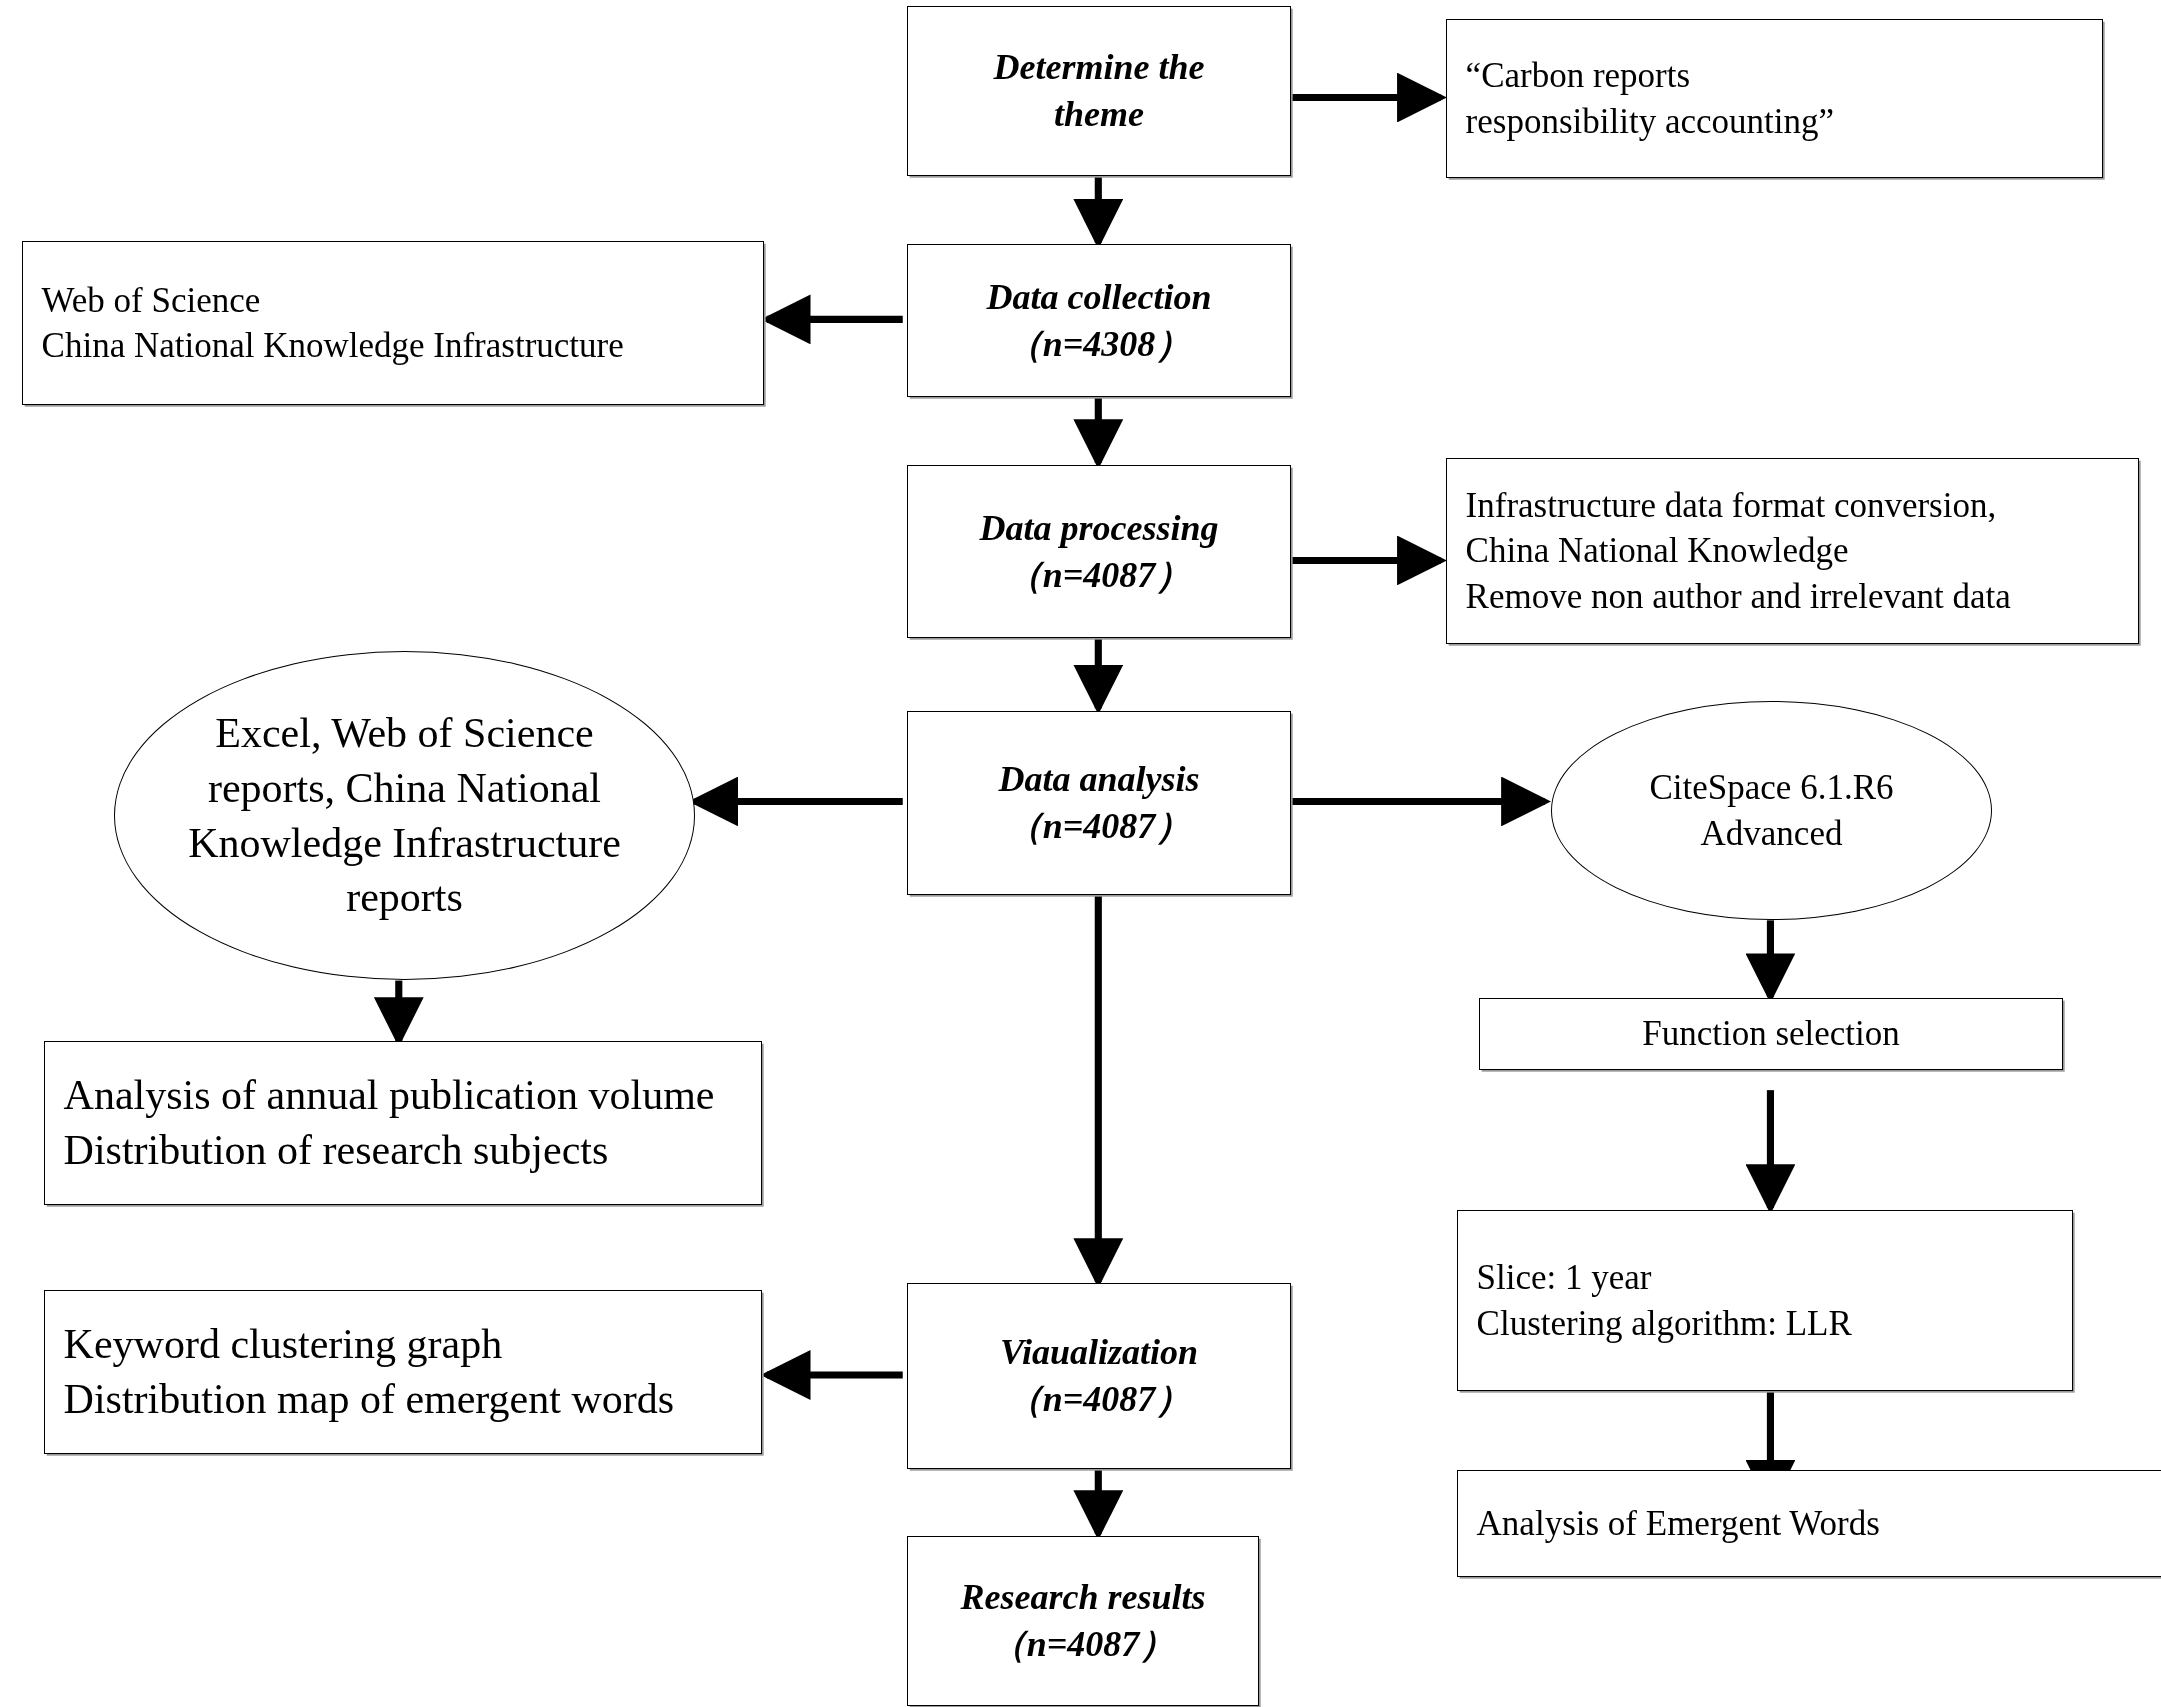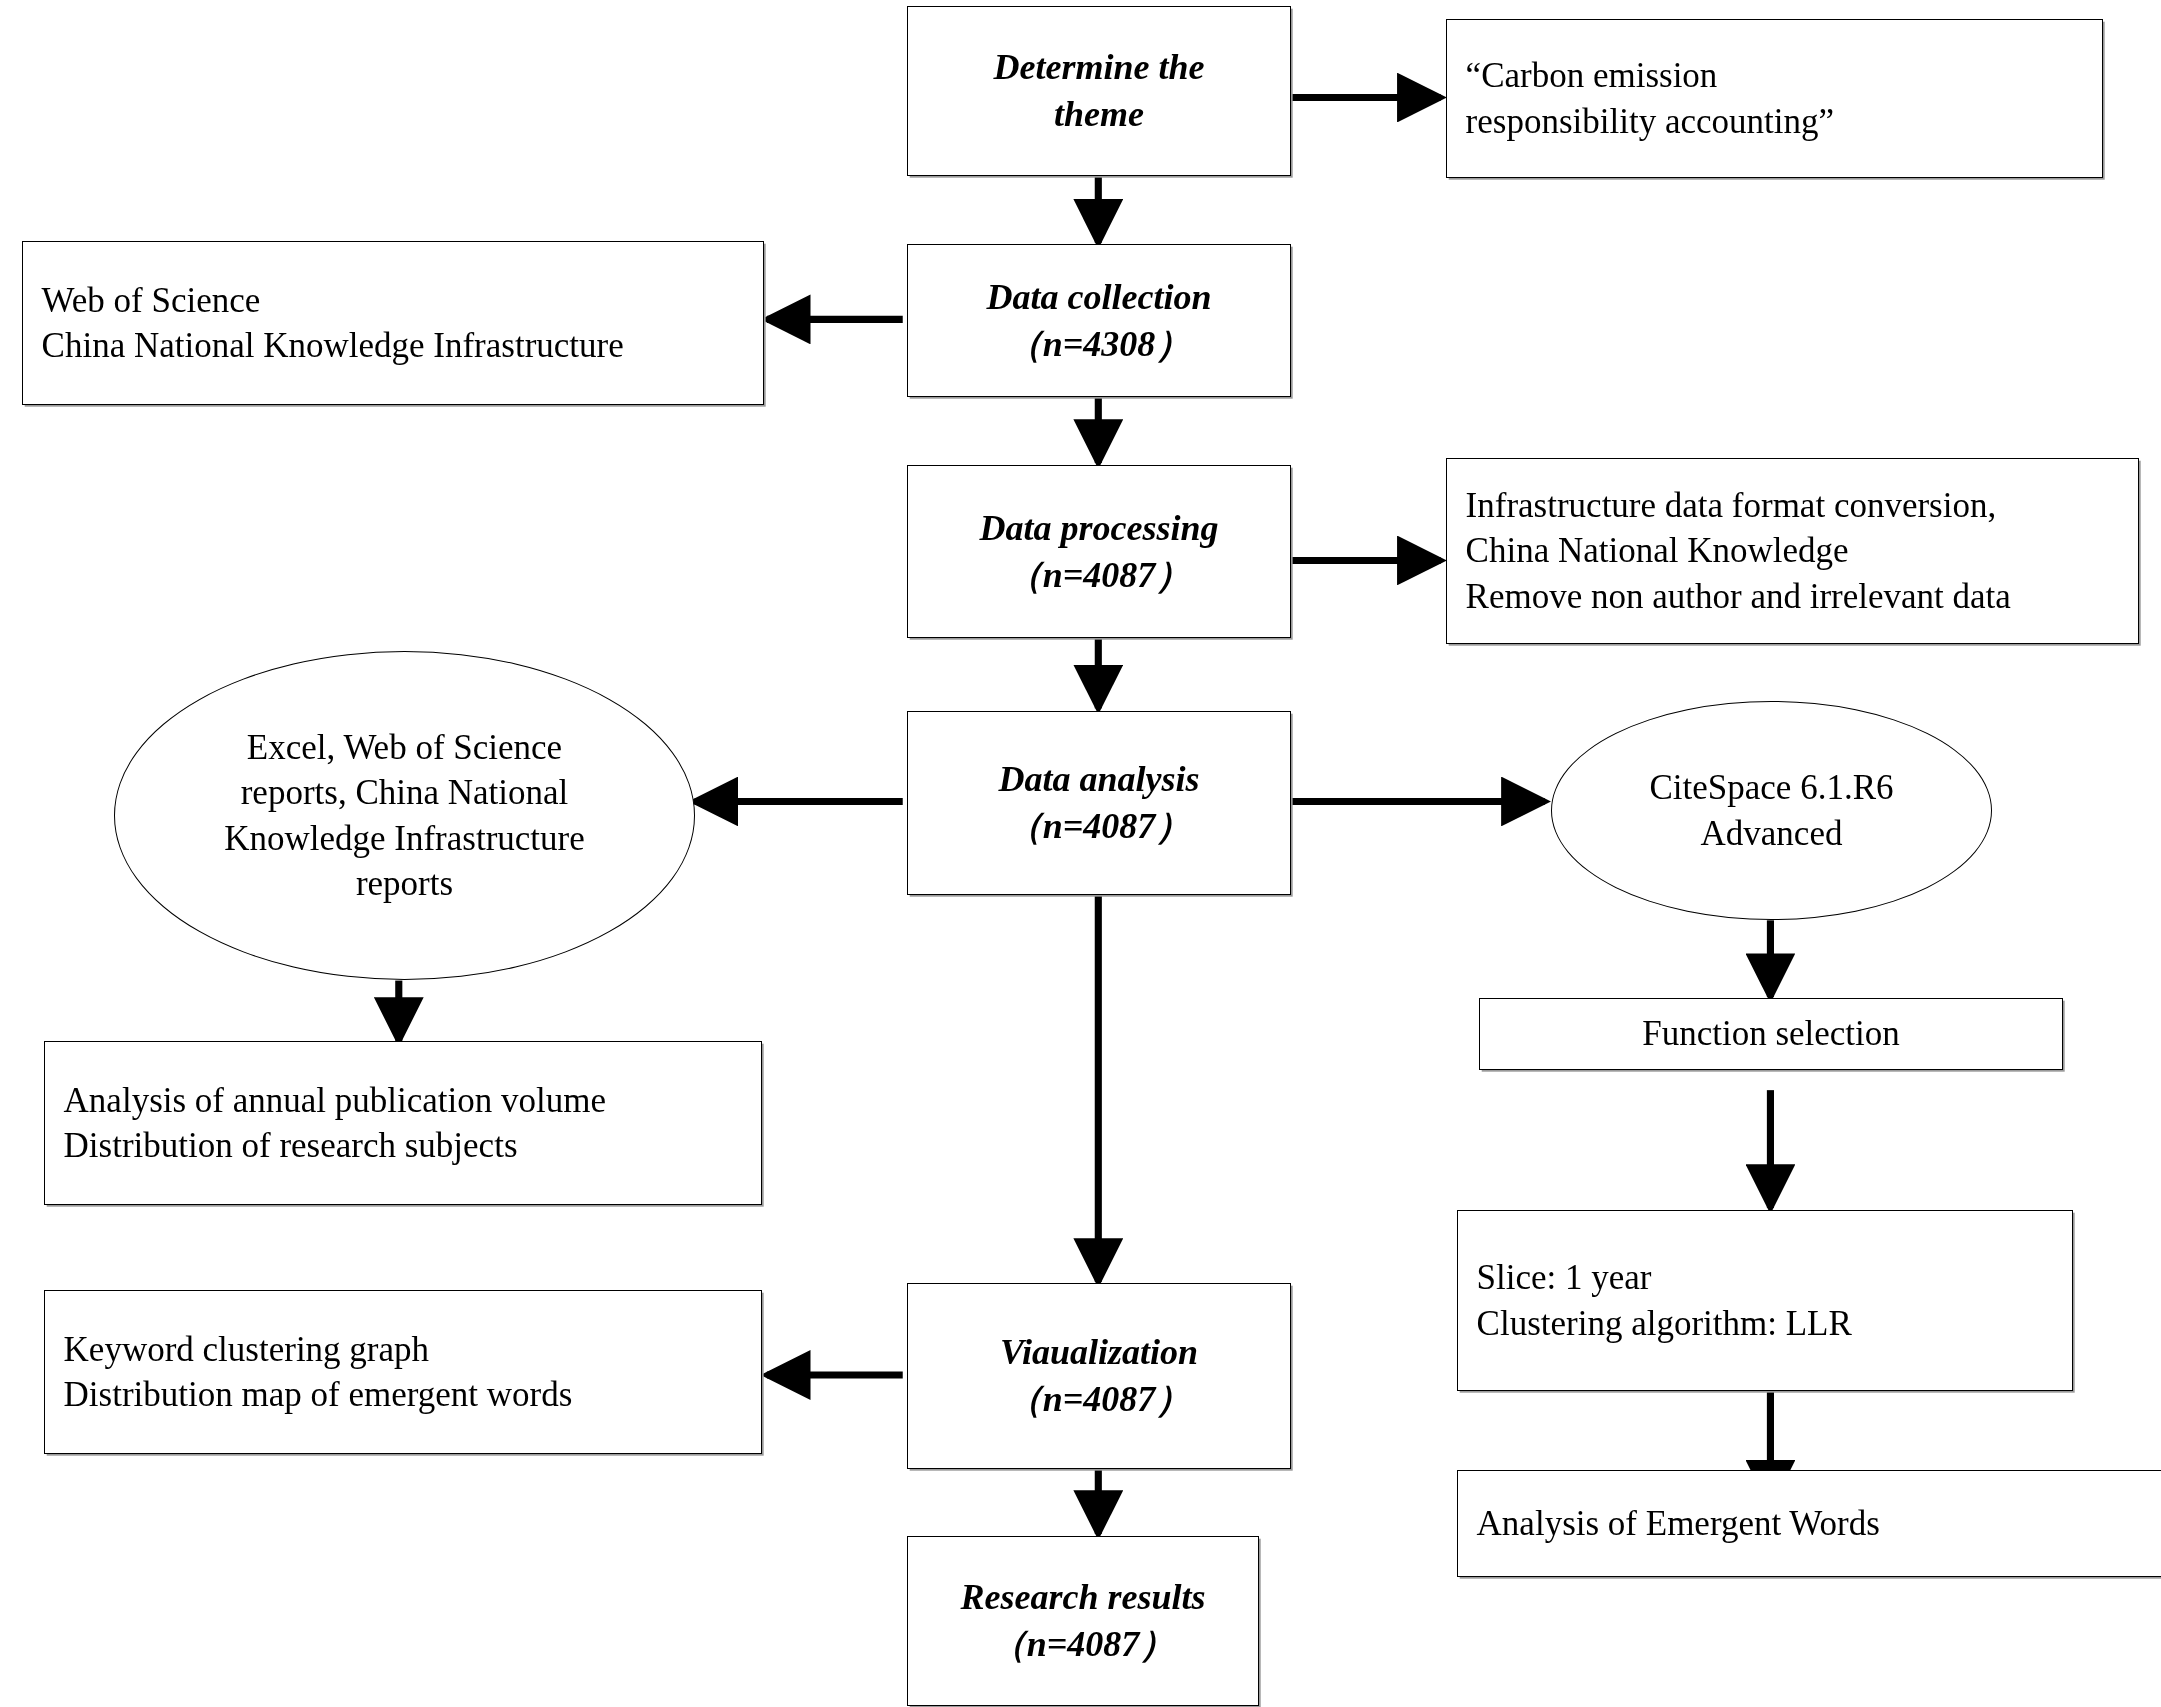--- a/index.html
+++ b/index.html
@@ -40,21 +40,21 @@
   .line {
     white-space: nowrap;
     line-height: 1.30;
   }
   .txt-bolditalic .line {
     font-weight: bold;
     font-style: italic;
   }
   .align-left .lines { padding-left: 18.6px; text-align: left; }
   .align-center .lines { text-align: center; }
-  .f62 .line { font-size: 35px; }
+  .f62 .line { font-size: 42px; }
   .f64 .line { font-size: 35px; }
   .f66 .line { font-size: 36px; }
   svg.edges {
     position: absolute;
     left: 0;
     top: 0;
     width: 2161px;
     height: 1707px;
     pointer-events: none;
   }
@@ -106,21 +106,21 @@
 
   <div class="node box align-center txt-bolditalic f66" style="left:907px; top:5.5px; width:384px; height:170px;">
     <div class="lines">
       <div class="line">Determine the</div>
       <div class="line">theme</div>
     </div>
   </div>
 
   <div class="node box align-left f64" style="left:1446px; top:19px; width:657px; height:159px;">
     <div class="lines">
-      <div class="line">“Carbon emission</div>
+      <div class="line">“Carbon reports</div>
       <div class="line">responsibility accounting”</div>
     </div>
   </div>
 
   <div class="node box align-center txt-bolditalic f66" style="left:907px; top:244px; width:384px; height:153px;">
     <div class="lines">
       <div class="line">Data collection</div>
       <div class="line">（n=4308）</div>
     </div>
   </div>

